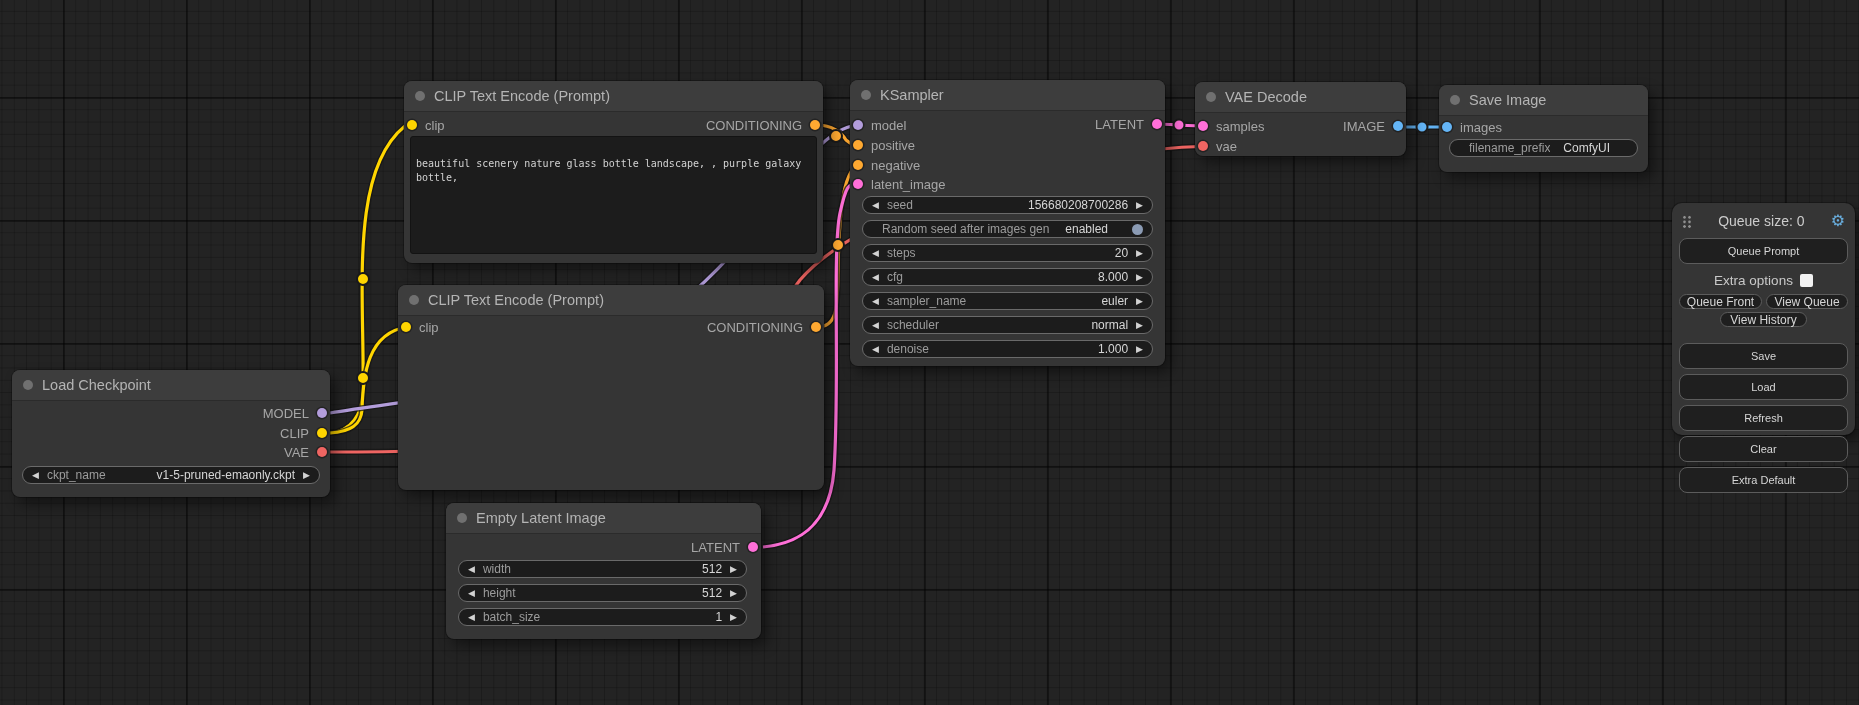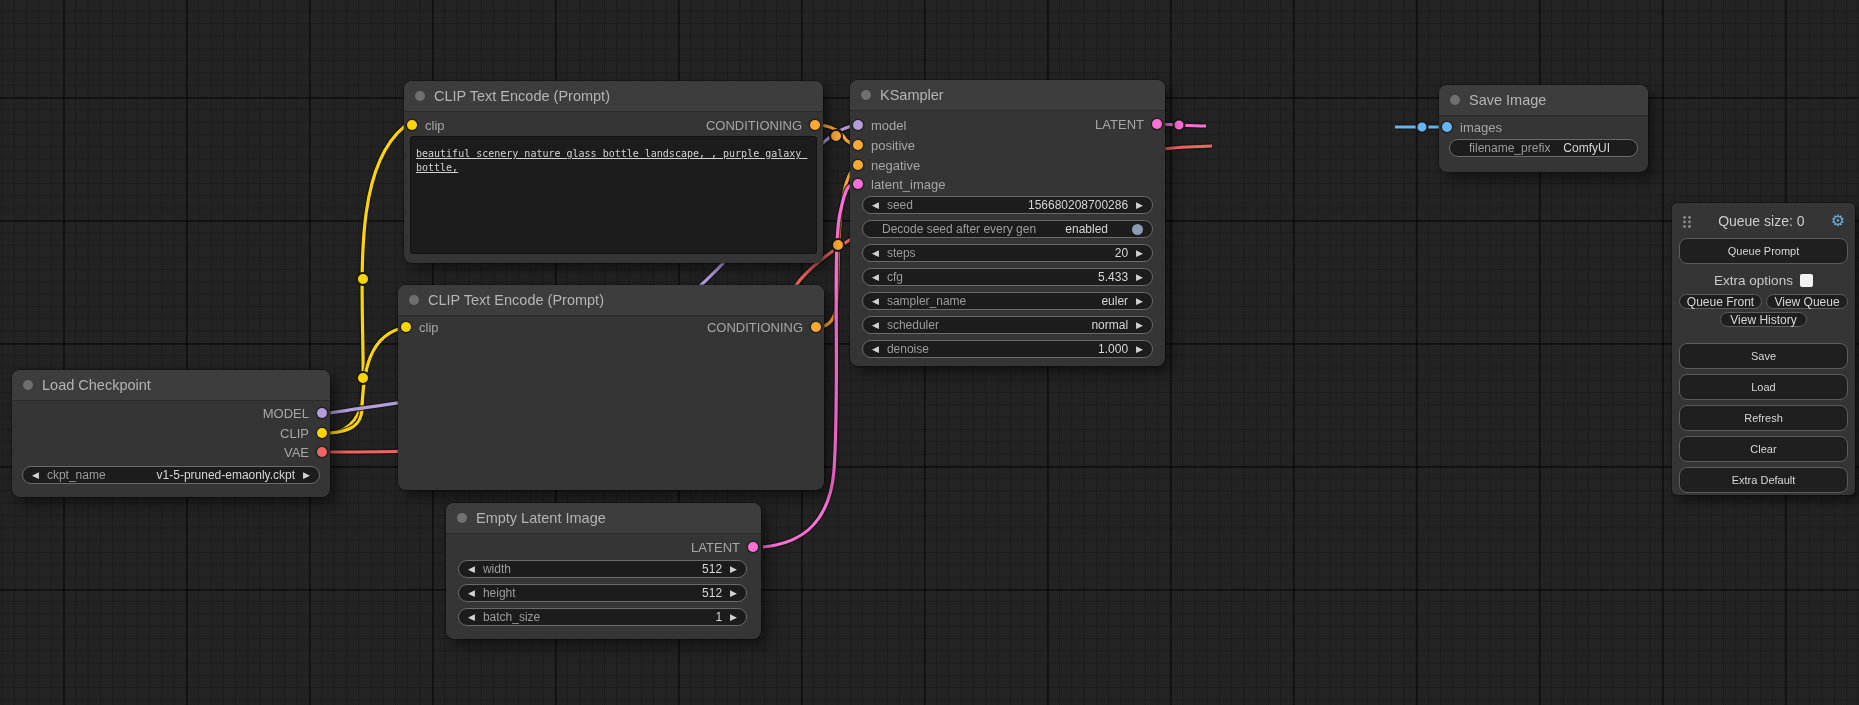--- a/index.html
+++ b/index.html
@@ -37,24 +37,24 @@
           border-radius:10px;display:flex;align-items:center;box-sizing:border-box;
           font-size:12px;color:#9c9c9c;padding:0 9px;white-space:nowrap;}
   .warrow{color:#d2d2d2;font-size:9px;line-height:1;flex:0 0 auto;}
   .wlabel{margin-left:8px;overflow:hidden;}
   .wvalue{margin-left:auto;margin-right:8px;color:#d6d6d6;}
   .widget.noarrow .wlabel{margin-left:10px;}
   .widget.noarrow .wvalue{margin-right:18px;}
   .toggle{width:11px;height:11px;border-radius:50%;background:#8b9bb4;margin-left:6px;flex:0 0 auto;}
   .tarea{position:absolute;background:#1c1c1c;border:1px solid #131313;border-radius:3px;
          color:#d2d2d2;font-family:"DejaVu Sans Mono",monospace;font-size:10px;
-         line-height:1.4;padding:10px 5px;overflow:hidden;white-space:pre-wrap;box-sizing:border-box;text-decoration:underline;}
-
-  .qpanel{position:absolute;left:1672px;top:203px;width:183px;height:292px;background:#353535;
-          border-radius:5px;z-index:3;box-shadow:0 0 0 1px rgba(0,0,0,.25),5px 6px 12px rgba(0,0,0,.5);}
+         line-height:1.4;padding:20px 5px;overflow:hidden;white-space:pre-wrap;box-sizing:border-box;}
+
+  .qpanel{position:absolute;left:1672px;top:203px;width:183px;height:232px;background:#353535;
+          border-radius:10px;z-index:3;box-shadow:0 0 0 1px rgba(0,0,0,.25),5px 6px 12px rgba(0,0,0,.5);}
   .qheader{position:absolute;top:9px;left:10px;right:10px;height:18px;display:flex;align-items:center;}
   .dragdots{width:10px;height:13px;
             background-image:radial-gradient(#8f8f8f 1.1px, transparent 1.6px);
             background-size:5px 4.6px;background-position:0 0;}
   .qsize{flex:1;text-align:center;font-size:14px;color:#cccccc;}
   .gear{color:#69aede;font-size:16px;line-height:1;}
   .btn{position:absolute;background:#1f1f1f;border:1px solid #5c5c5c;border-radius:8px;
        color:#d6d6d6;display:flex;align-items:center;justify-content:center;box-sizing:border-box;
        cursor:default;}
   .btn.big{left:7px;right:7px;height:26px;font-size:11px;}
@@ -186,34 +186,34 @@
       <span class="sdot" style="background: rgb(255, 111, 216);"></span>
       <span>latent_image</span>
     </div>
     <div class="widget" style="left:12px;top:116px;width:291px">
       <span class="warrow">◀</span>
       <span class="wlabel">seed</span>
       <span class="wvalue">156680208700286</span>
       <span class="warrow">▶</span>
     </div>
     <div class="widget noarrow" style="left:12px;top:140px;width:291px">
-      <span class="wlabel">Decode seed after every gen</span>
+      <span class="wlabel">Random seed after images gen</span>
       <span class="wvalue">enabled</span>
       <span class="toggle"></span>
     </div>
     <div class="widget" style="left:12px;top:164px;width:291px">
       <span class="warrow">◀</span>
       <span class="wlabel">steps</span>
       <span class="wvalue">20</span>
       <span class="warrow">▶</span>
     </div>
     <div class="widget" style="left:12px;top:188px;width:291px">
       <span class="warrow">◀</span>
       <span class="wlabel">cfg</span>
-      <span class="wvalue">5.433</span>
+      <span class="wvalue">8.000</span>
       <span class="warrow">▶</span>
     </div>
     <div class="widget" style="left:12px;top:212px;width:291px">
       <span class="warrow">◀</span>
       <span class="wlabel">sampler_name</span>
       <span class="wvalue">euler</span>
       <span class="warrow">▶</span>
     </div>
     <div class="widget" style="left:12px;top:236px;width:291px">
       <span class="warrow">◀</span>
@@ -251,20 +251,38 @@
       <span class="warrow">▶</span>
     </div>
     <div class="widget" style="left:12px;top:105px;width:289px">
       <span class="warrow">◀</span>
       <span class="wlabel">batch_size</span>
       <span class="wvalue">1</span>
       <span class="warrow">▶</span>
     </div>
   </div>
 
+  <div class="node" style="left:1195px;top:82px;width:211px;height:74px">
+    <div class="ntitle">
+      <span class="tdot"></span>
+      <span>VAE Decode</span>
+    </div>
+    <div class="slot in" style="top:36px">
+      <span class="sdot" style="background: rgb(255, 111, 216);"></span>
+      <span>samples</span>
+    </div>
+    <div class="slot out" style="top:36px">
+      <span>IMAGE</span>
+      <span class="sdot" style="background: rgb(100, 181, 246);"></span>
+    </div>
+    <div class="slot in" style="top:56px">
+      <span class="sdot" style="background: rgb(239, 101, 98);"></span>
+      <span>vae</span>
+    </div>
+  </div>
 
   <div class="node" style="left:1439px;top:85px;width:209px;height:87px">
     <div class="ntitle">
       <span class="tdot"></span>
       <span>Save Image</span>
     </div>
     <div class="slot in" style="top:34px">
       <span class="sdot" style="background: rgb(100, 181, 246);"></span>
       <span>images</span>
     </div>

